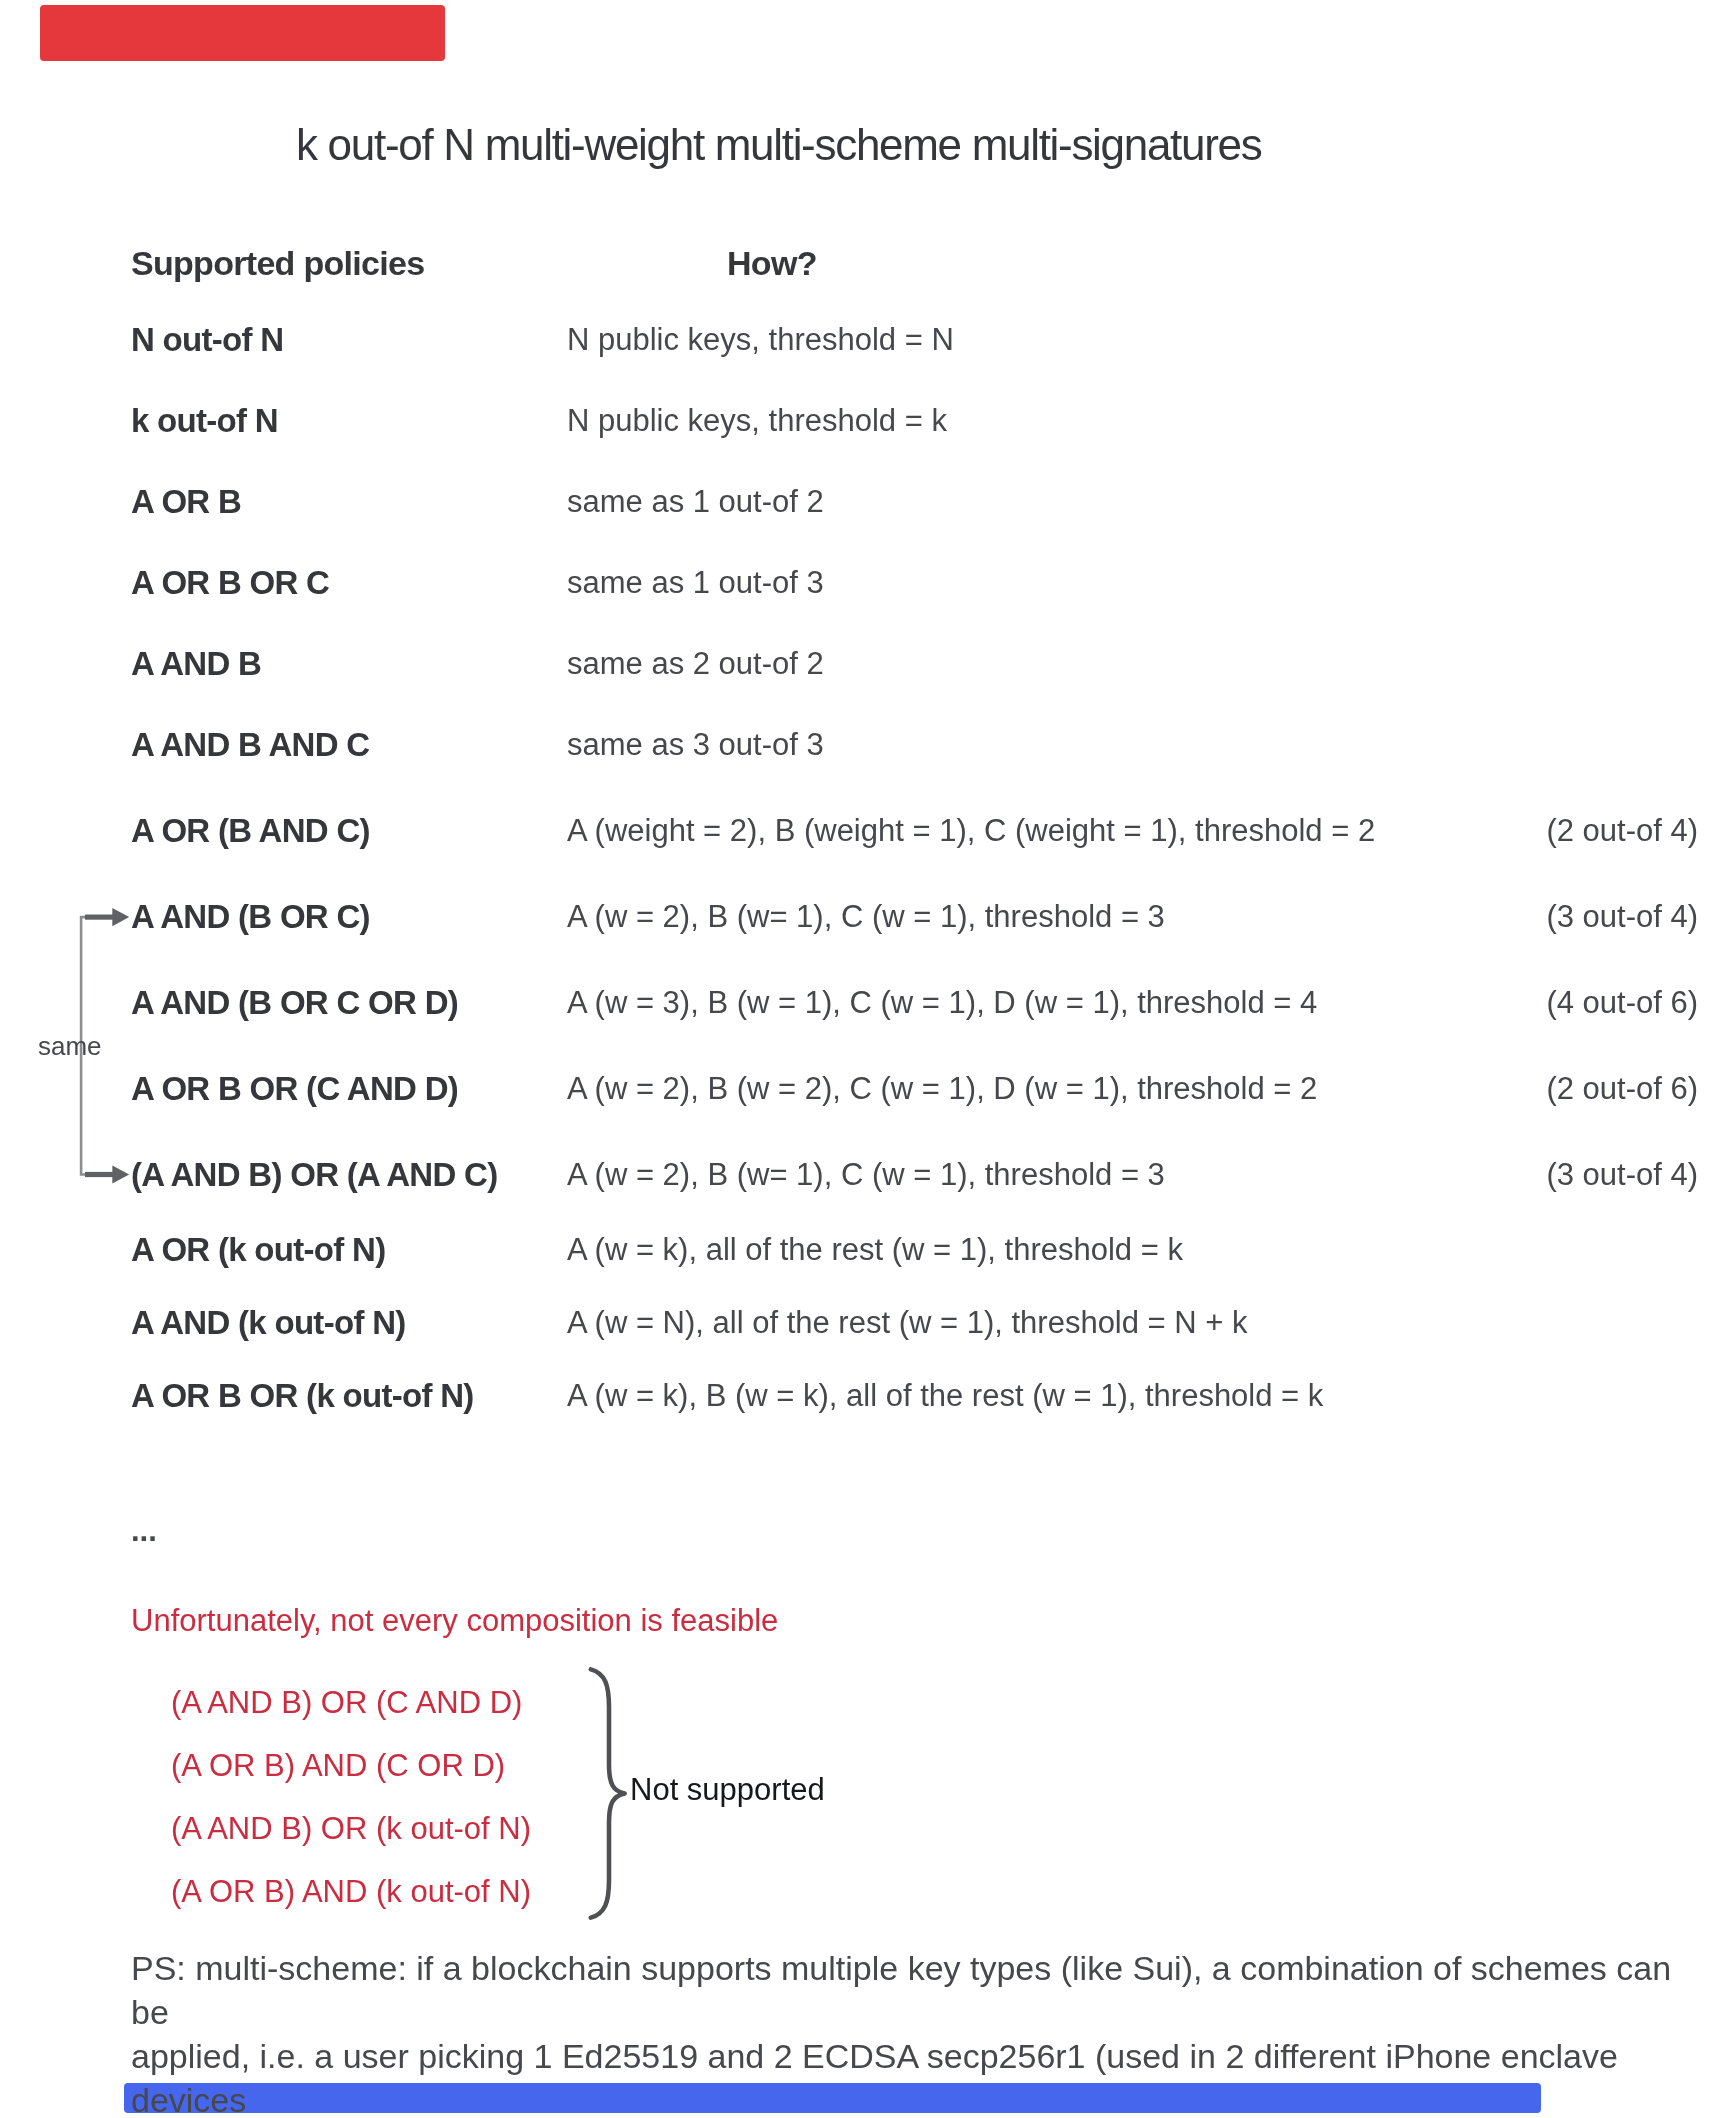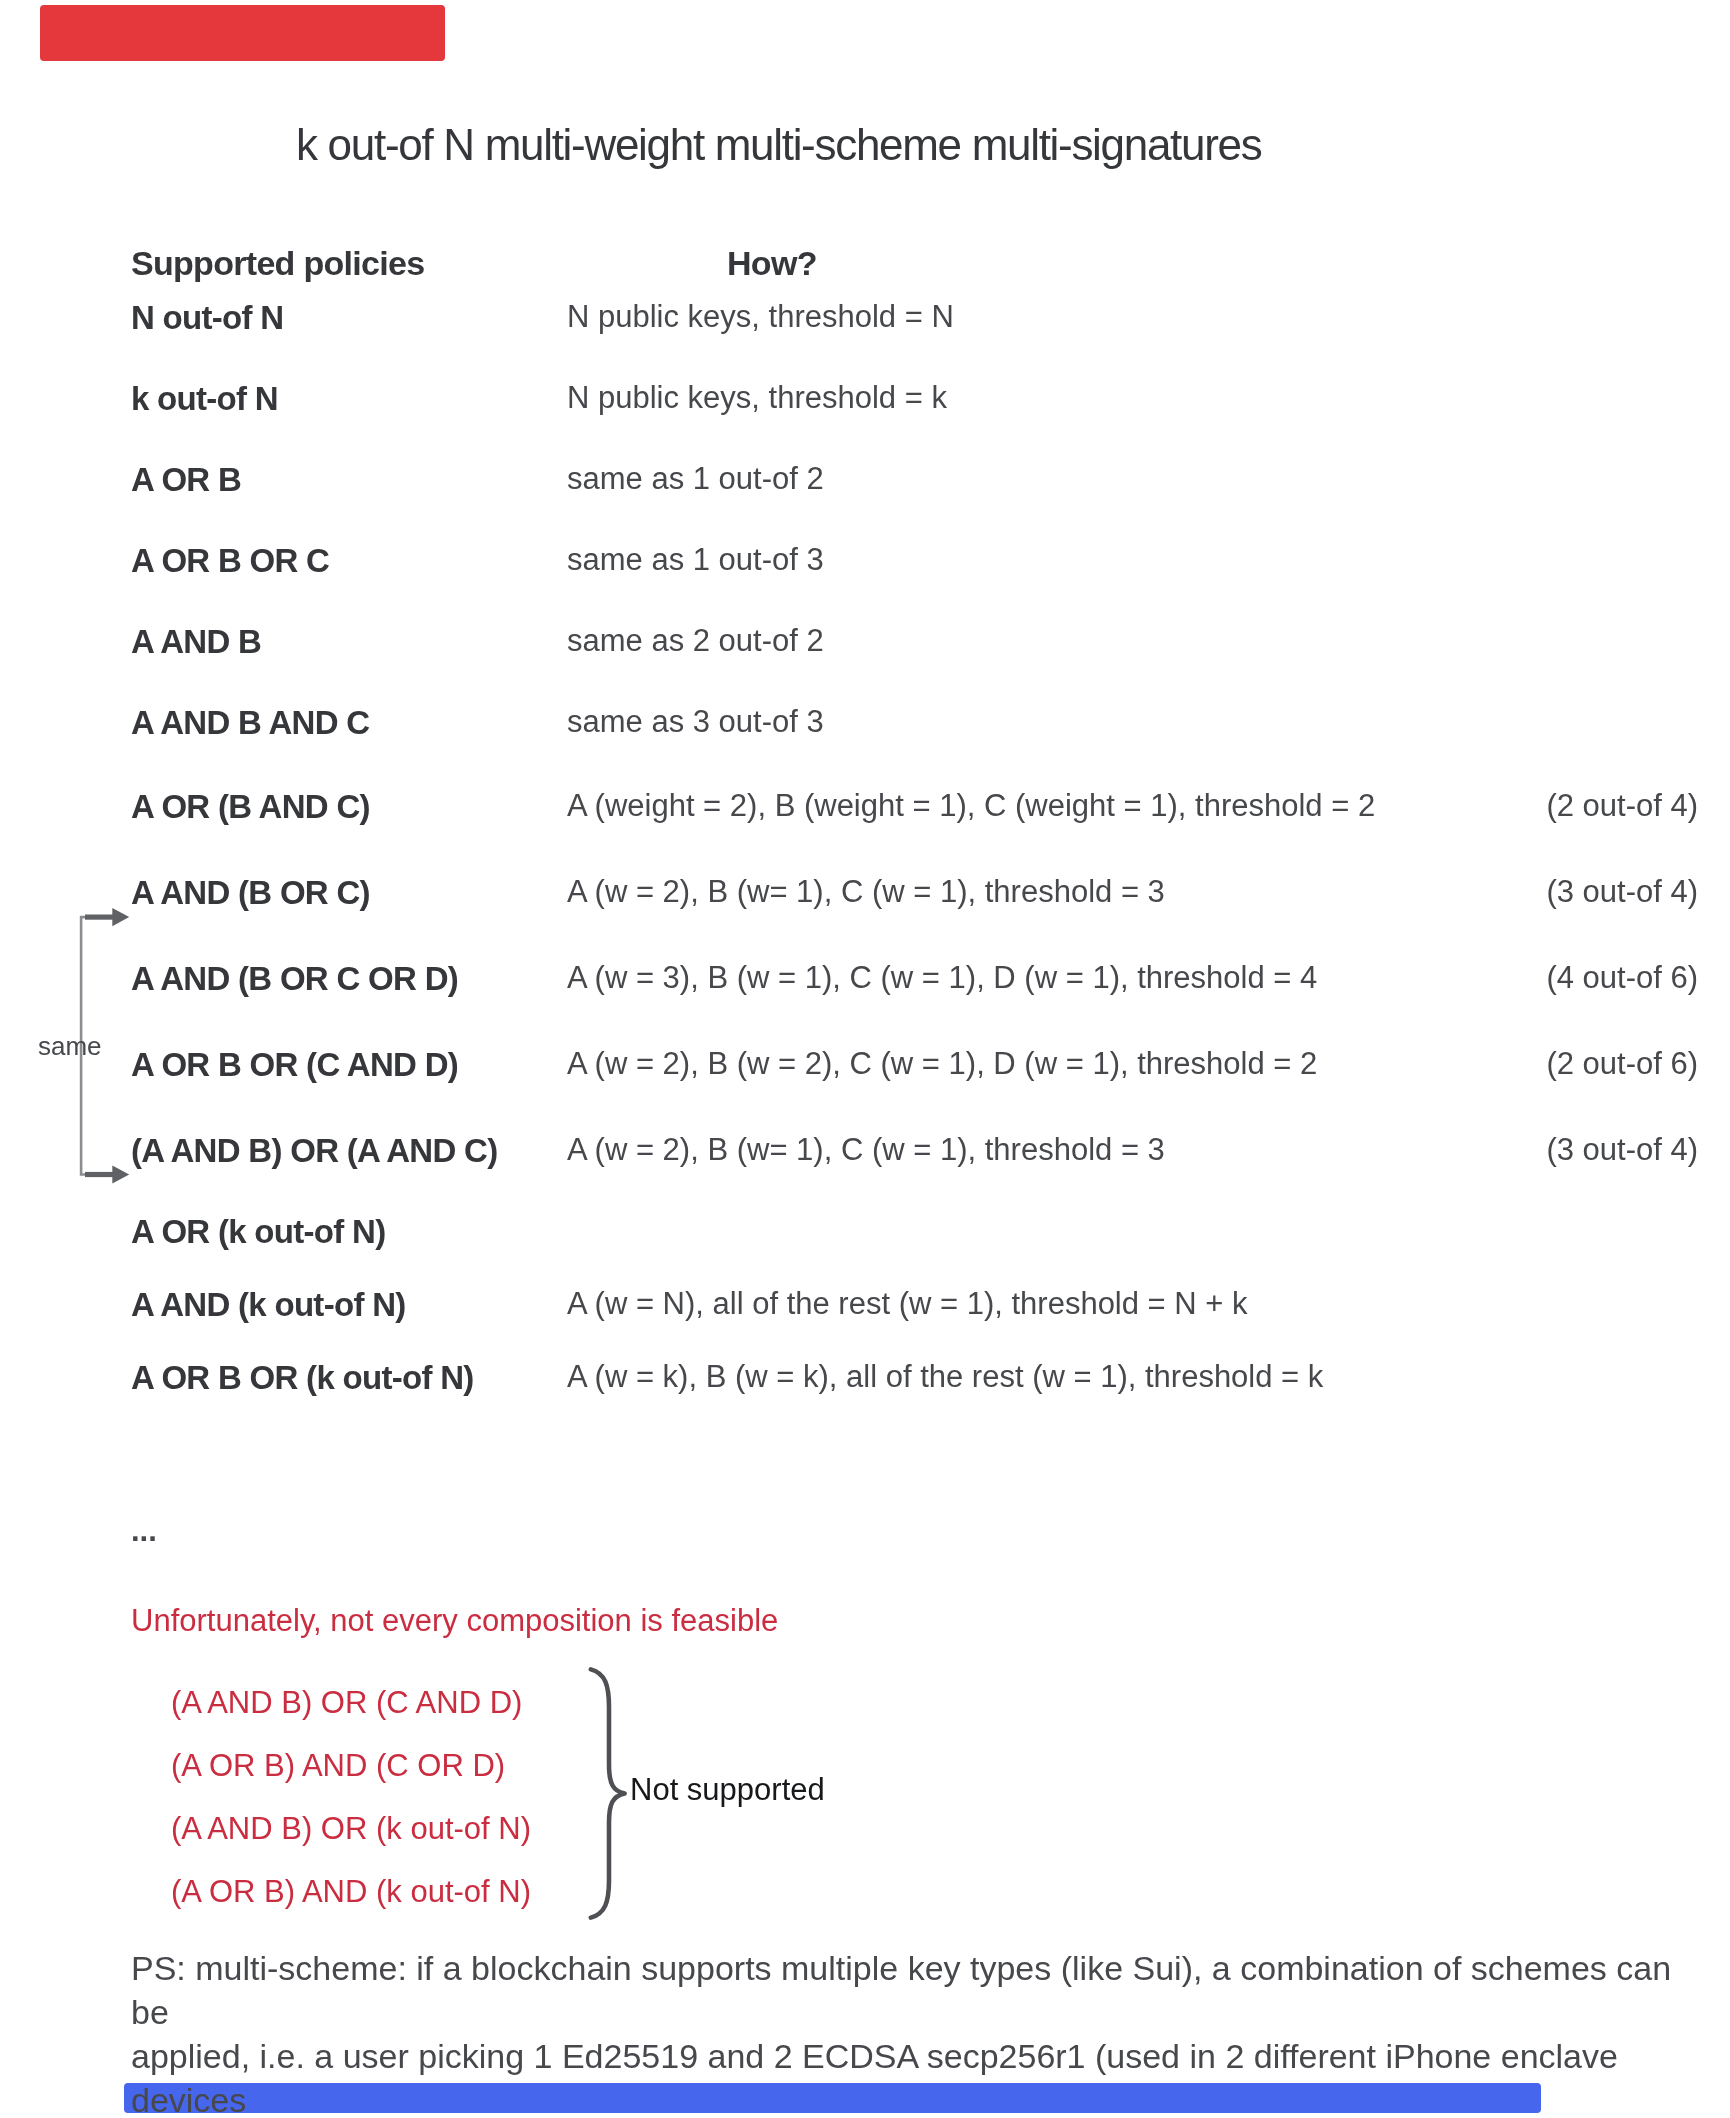--- a/index.html
+++ b/index.html
@@ -23,21 +23,21 @@
   .col-header{
     top:244px;font-size:34px;font-weight:bold;letter-spacing:-0.7px;color:var(--dark);
     white-space:nowrap;
   }
   #hdr-policies{left:131px;}
   #hdr-how{left:727px;}
   .rows{position:absolute;left:131px;width:1567px;}
   #rows-basic{top:299px;}
   #rows-weighted{top:788px;}
   #rows-kofn{top:1213px;}
-  .row{display:flex;}
+  .row{display:flex;align-items:center;}
   .row-a{height:81px;}
   .row-b{height:86px;}
   .row-c{height:73px;}
   .c1{width:436px;font-size:33px;font-weight:bold;letter-spacing:-0.7px;color:var(--dark);white-space:nowrap;}
   .c2{flex:1;font-size:31px;color:var(--body);white-space:nowrap;}
   .c3{min-width:196px;font-size:31px;color:var(--body);text-align:right;white-space:nowrap;}
   #ellipsis{left:131px;top:1513px;font-size:31px;font-weight:bold;color:var(--body);}
   #same-label{left:38px;top:1031px;font-size:26px;color:var(--body);}
   #same-svg{left:33px;top:901px;}
   #infeasible-heading{left:131px;top:1603px;font-size:31px;color:var(--red);white-space:nowrap;}
@@ -113,20 +113,21 @@
     </div>
     <div class="row row-b">
       <div class="c1">(A AND B) OR (A AND C)</div>
       <div class="c2">A (w = 2), B (w= 1), C (w = 1), threshold = 3</div>
       <div class="c3">(3 out-of 4)</div>
     </div>
   </div>
 <div id="rows-kofn" class="rows">
     <div class="row row-c">
       <div class="c1">A OR (k out-of N)</div>
+      <div class="c2">A (w = k), all of the rest (w = 1), threshold = k</div>
       <div class="c3"></div>
     </div>
     <div class="row row-c">
       <div class="c1">A AND (k out-of N)</div>
       <div class="c2">A (w = N), all of the rest (w = 1), threshold = N + k</div>
       <div class="c3"></div>
     </div>
     <div class="row row-c">
       <div class="c1">A OR B OR (k out-of N)</div>
       <div class="c2">A (w = k), B (w = k), all of the rest (w = 1), threshold = k</div>

